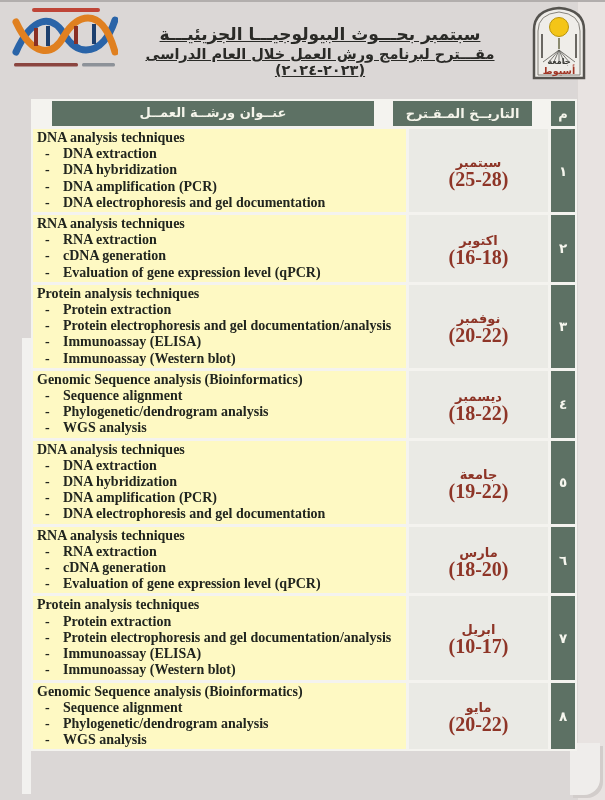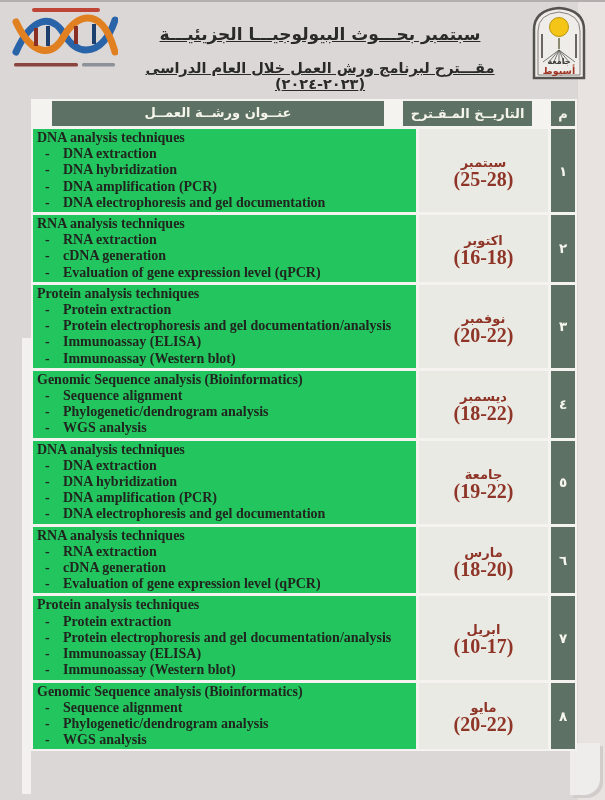--- a/index.html
+++ b/index.html
@@ -11,30 +11,30 @@
   .topline{position:absolute;top:0;left:0;right:0;height:2px;background:#b2aead;}
   .left-strip{position:absolute;left:22px;top:338px;width:9px;height:456px;background:#f2f1ef;}
   .right-margin{position:absolute;right:0;top:2px;width:27px;height:798px;background:#e8e3e1;border-left:1px solid #dcd7d5;}
   .corner{position:absolute;right:5px;bottom:5px;width:30px;height:52px;background:#efedeb;border-radius:0 0 16px 0;box-shadow:3px 3px 0 #d2cdcb;}
 
   .logo-dna{position:absolute;left:12px;top:6px;width:106px;height:64px;}
   .emblem{position:absolute;left:530px;top:4px;width:58px;height:78px;}
 
   .titles{position:absolute;left:125px;top:24px;width:390px;text-align:center;direction:rtl;color:#2a2a27;}
   .title{font-family:"DejaVu Sans",sans-serif;font-weight:bold;font-size:17px;text-decoration:underline;letter-spacing:.3px;}
-  .subtitle{font-family:"DejaVu Sans",sans-serif;font-weight:bold;font-size:14.5px;text-decoration:underline;margin-top:16px;}
+  .subtitle{font-family:"DejaVu Sans",sans-serif;font-weight:bold;font-size:14.5px;text-decoration:underline;margin-top:2px;}
 
   .tbl{position:absolute;left:31px;top:99px;width:546px;background:#f4f3ef;padding:2px;box-sizing:border-box;direction:rtl;}
   .trow{display:flex;margin-bottom:3px;}
   #rows .trow:last-child{margin-bottom:0;}
   .cell{box-sizing:border-box;}
   .c-num{width:24px;margin-left:3px;background:#5d7164;color:#f6f6ee;display:flex;align-items:center;justify-content:center;
          font-family:"DejaVu Sans",sans-serif;font-weight:bold;font-size:13.5px;}
-  .c-date{width:129px;margin-left:3px;background:#eaeae5;display:flex;flex-direction:column;align-items:center;justify-content:center;color:#8e3527;}
-  .c-work{flex:1;background:#22c55e;direction:ltr;text-align:left;color:#21251f;
+  .c-date{width:139px;margin-left:3px;background:#eaeae5;display:flex;flex-direction:column;align-items:center;justify-content:center;color:#8e3527;}
+  .c-work{flex:1;background:#fef9c3;direction:ltr;text-align:left;color:#21251f;
           font-family:"Liberation Serif",serif;font-weight:bold;font-size:14px;line-height:16.2px;padding:1px 4px 1px 3px;}
   .head .cell{background:#5d7164;color:#f4f4ea;font-family:"DejaVu Sans",sans-serif;font-weight:bold;font-size:13px;
               height:25px;display:flex;align-items:center;justify-content:center;padding:0;margin-left:19px;}
   .head .c-work{direction:rtl;}
   .month{font-family:"DejaVu Sans",sans-serif;font-weight:bold;font-size:13px;line-height:17px;}
   .days{font-family:"Liberation Serif",serif;font-weight:bold;font-size:20px;line-height:16px;direction:ltr;}
   .wtitle{padding-left:1px;}
   .witem{display:flex;}
   .dash{width:27px;padding-left:9px;box-sizing:border-box;}
   .itext{flex:1;}

